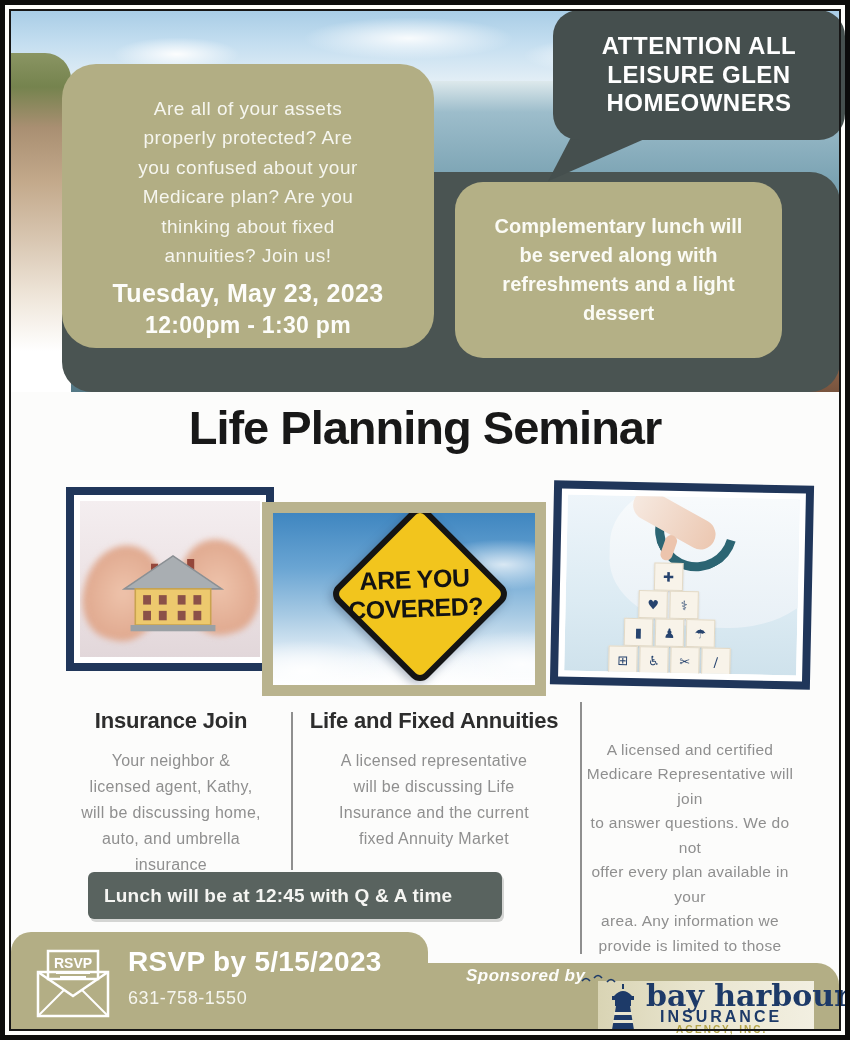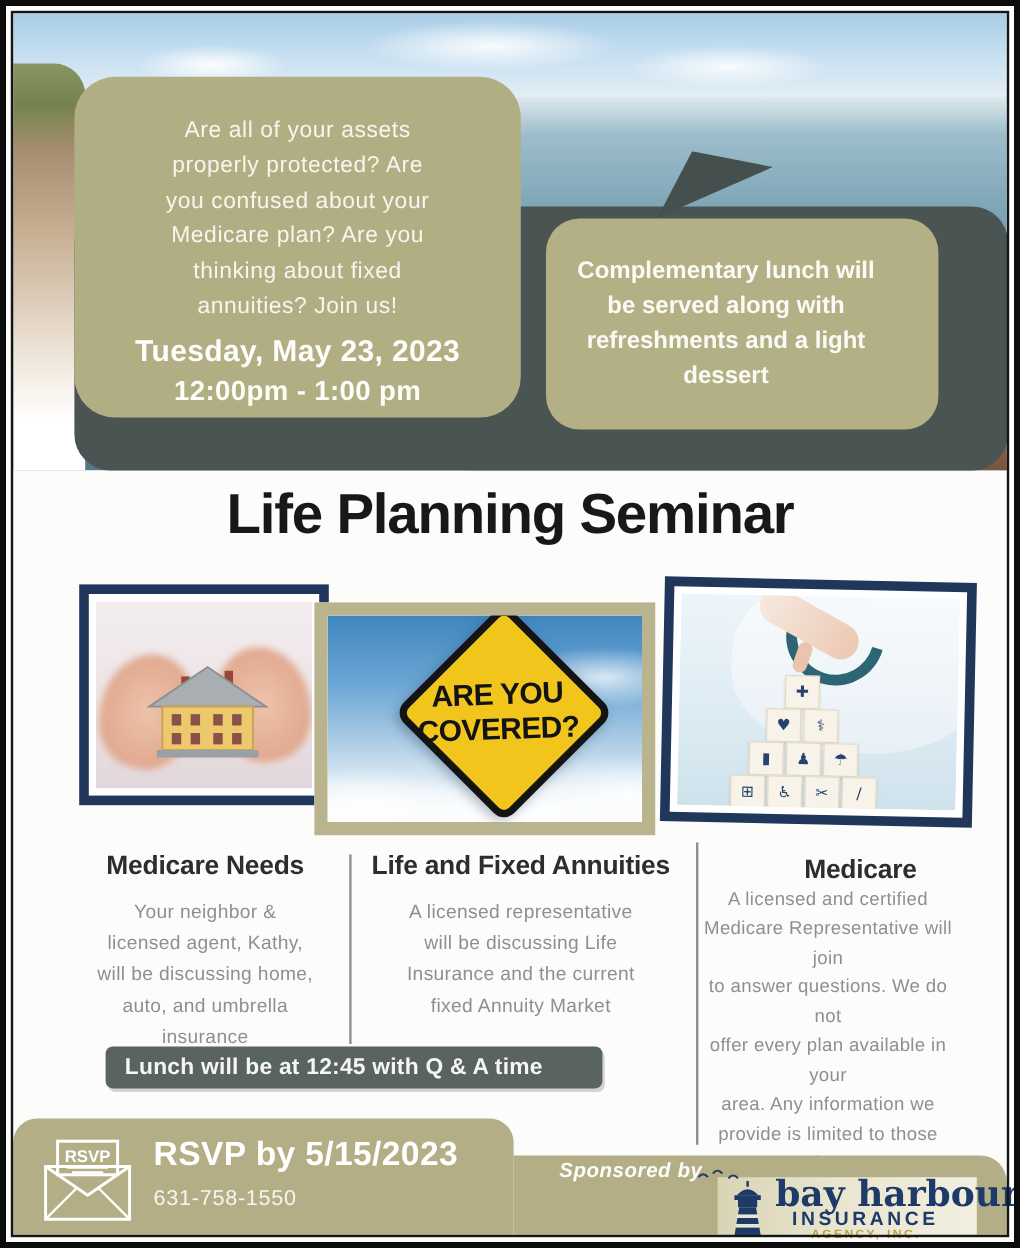--- a/index.html
+++ b/index.html
@@ -30,21 +30,21 @@
 
   
   .pitch-bubble{position:absolute;left:62px;top:64px;width:372px;height:284px;background:#b2ae84;
     border-radius:34px;z-index:3;color:#fdfdfa;text-align:center;}
   .pitch-text{margin:30px auto 0;width:330px;font-size:19px;line-height:1.55;letter-spacing:.5px;color:#f6f6ef;}
   .date-line{margin-top:8px;font-size:25px;font-weight:bold;letter-spacing:.3px;}
   .time-line{margin-top:4px;font-size:23px;font-weight:bold;letter-spacing:.3px;}
 
   
   .lunch-box{position:absolute;left:455px;top:182px;width:327px;height:176px;background:#b4b086;
-    border-radius:28px;z-index:3;display:flex;align-items:center;justify-content:flex-start;}
+    border-radius:28px;z-index:3;display:flex;align-items:center;justify-content:center;}
   .lunch-note{width:300px;text-align:center;color:#fbfbf5;font-size:20px;line-height:1.45;font-weight:bold;}
 
   
   .attention-bubble{position:absolute;left:553px;top:10px;width:292px;height:130px;background:#454f4e;
     border-radius:26px;z-index:4;display:flex;align-items:center;justify-content:center;}
   .attention-tail{position:absolute;left:548px;top:126px;width:96px;height:60px;background:#454f4e;
     clip-path:polygon(0 92%, 30% 0, 100% 22%);z-index:4;}
   .attention-text{color:#fff;font-size:24px;line-height:1.2;font-weight:bold;letter-spacing:.5px;text-align:center;}
 
   
@@ -102,21 +102,21 @@
   .b-col1{left:52px;top:748px;width:238px;}
   .h-col2{left:298px;top:708px;width:272px;}
   .b-col2{left:290px;top:748px;width:288px;}
   .h-col3{left:588px;top:712px;width:258px;}
   .b-col3{left:582px;top:738px;width:216px;font-size:15.5px;line-height:1.58;}
   .divider{position:absolute;width:2px;background:#8f8f8f;z-index:5;}
   .divider-1{left:291px;top:712px;height:158px;}
   .divider-2{left:580px;top:702px;height:252px;}
 
   
-  .lunch-banner{position:absolute;left:88px;top:872px;width:414px;height:35px;background:#59635f;
+  .lunch-banner{position:absolute;left:88px;top:872px;width:414px;height:47px;background:#59635f;
     border-radius:6px;z-index:5;display:flex;align-items:center;box-shadow:2px 3px 0 rgba(90,95,92,.25);}
   .lunch-banner span{margin-left:16px;color:#f5f5f2;font-size:19px;font-weight:bold;letter-spacing:.2px;}
 
   
   .footer-left{position:absolute;left:11px;top:932px;width:417px;height:97px;background:#b3ae85;
     border-radius:20px 20px 0 0;z-index:10;}
   .footer-right{position:absolute;left:428px;top:963px;width:411px;height:66px;background:#b3ae85;
     border-radius:0 22px 0 0;z-index:10;}
   .rsvp-icon{position:absolute;left:34px;top:948px;z-index:12;}
   .rsvp-line{position:absolute;left:128px;top:946px;z-index:12;color:#fff;font-size:28px;font-weight:bold;letter-spacing:.3px;}
@@ -150,31 +150,36 @@
   <div class="dark-panel"></div>
 
   <div class="pitch-bubble">
     <div class="pitch-text pre">Are all of your assets
 properly protected? Are
 you confused about your
 Medicare plan? Are you
 thinking about fixed
 annuities? Join us!</div>
     <div class="date-line">Tuesday, May 23, 2023</div>
-    <div class="time-line">12:00pm - 1:00 pm</div>
+    <div class="time-line">12:00pm - 1:30 pm</div>
   </div>
 
   <div class="lunch-box">
     <div class="lunch-note pre">Complementary lunch will
 be served along with
 refreshments and a light
 dessert</div>
   </div>
 
   <div class="attention-tail"></div>
+  <div class="attention-bubble">
+    <div class="attention-text pre">ATTENTION ALL
+LEISURE GLEN
+HOMEOWNERS</div>
+  </div>
 
   <div class="seminar-title">Life Planning Seminar</div>
 
   <div class="pic pic-navy pic-house">
     <div class="pic-inner">
       <div class="house-bg"></div>
       <div class="hand hand-left"></div>
       <div class="hand hand-right"></div>
       <svg class="house-svg" width="110" height="86" viewBox="0 0 140 108">
         <rect x="42" y="18" width="9" height="22" fill="#95473a"></rect>
@@ -226,34 +231,33 @@
       </div>
       <div class="cube-row" style="left:44px;top:150px;">
         <div class="cube">⊞</div>
         <div class="cube">♿</div>
         <div class="cube">✂</div>
         <div class="cube">∕</div>
       </div>
     </div>
   </div>
 
-  <div class="col-heading h-col1">Medicare Needs</div>
+  <div class="col-heading h-col1">Insurance Join</div>
   <div class="col-body b-col1 pre">Your neighbor &amp;
 licensed agent, Kathy,
 will be discussing home,
 auto, and umbrella
 insurance</div>
   <div class="divider divider-1"></div>
   <div class="col-heading h-col2">Life and Fixed Annuities</div>
   <div class="col-body b-col2 pre">A licensed representative
 will be discussing Life
 Insurance and the current
 fixed Annuity Market</div>
   <div class="divider divider-2"></div>
-  <div class="col-heading h-col3">Medicare</div>
   <div class="col-body b-col3 pre">A licensed and certified
 Medicare Representative will join
 to answer questions. We do not
 offer every plan available in your
 area. Any information we
 provide is limited to those plans
 we do offer in your area. Please
 contact Medicare.gov or 1-800-
 MEDICARE to get information on
 all of your options.</div>

